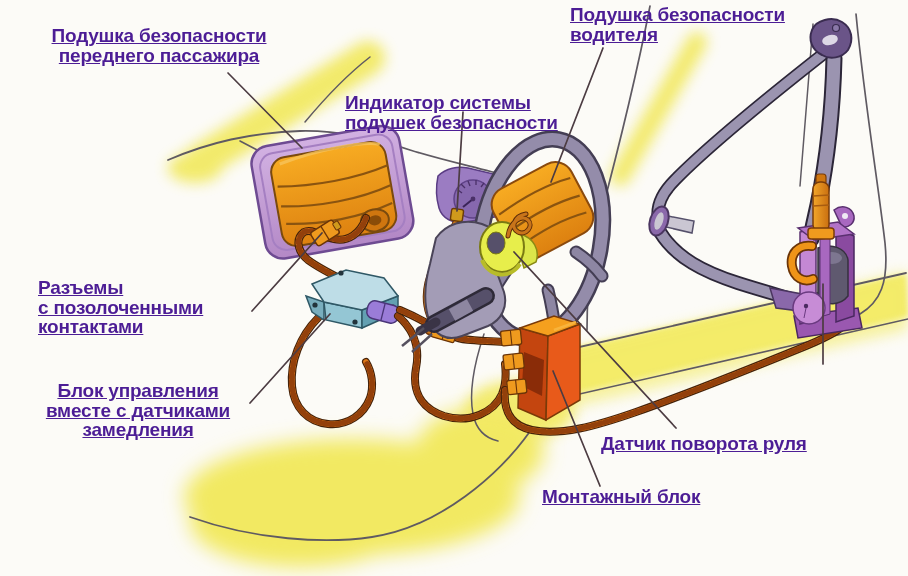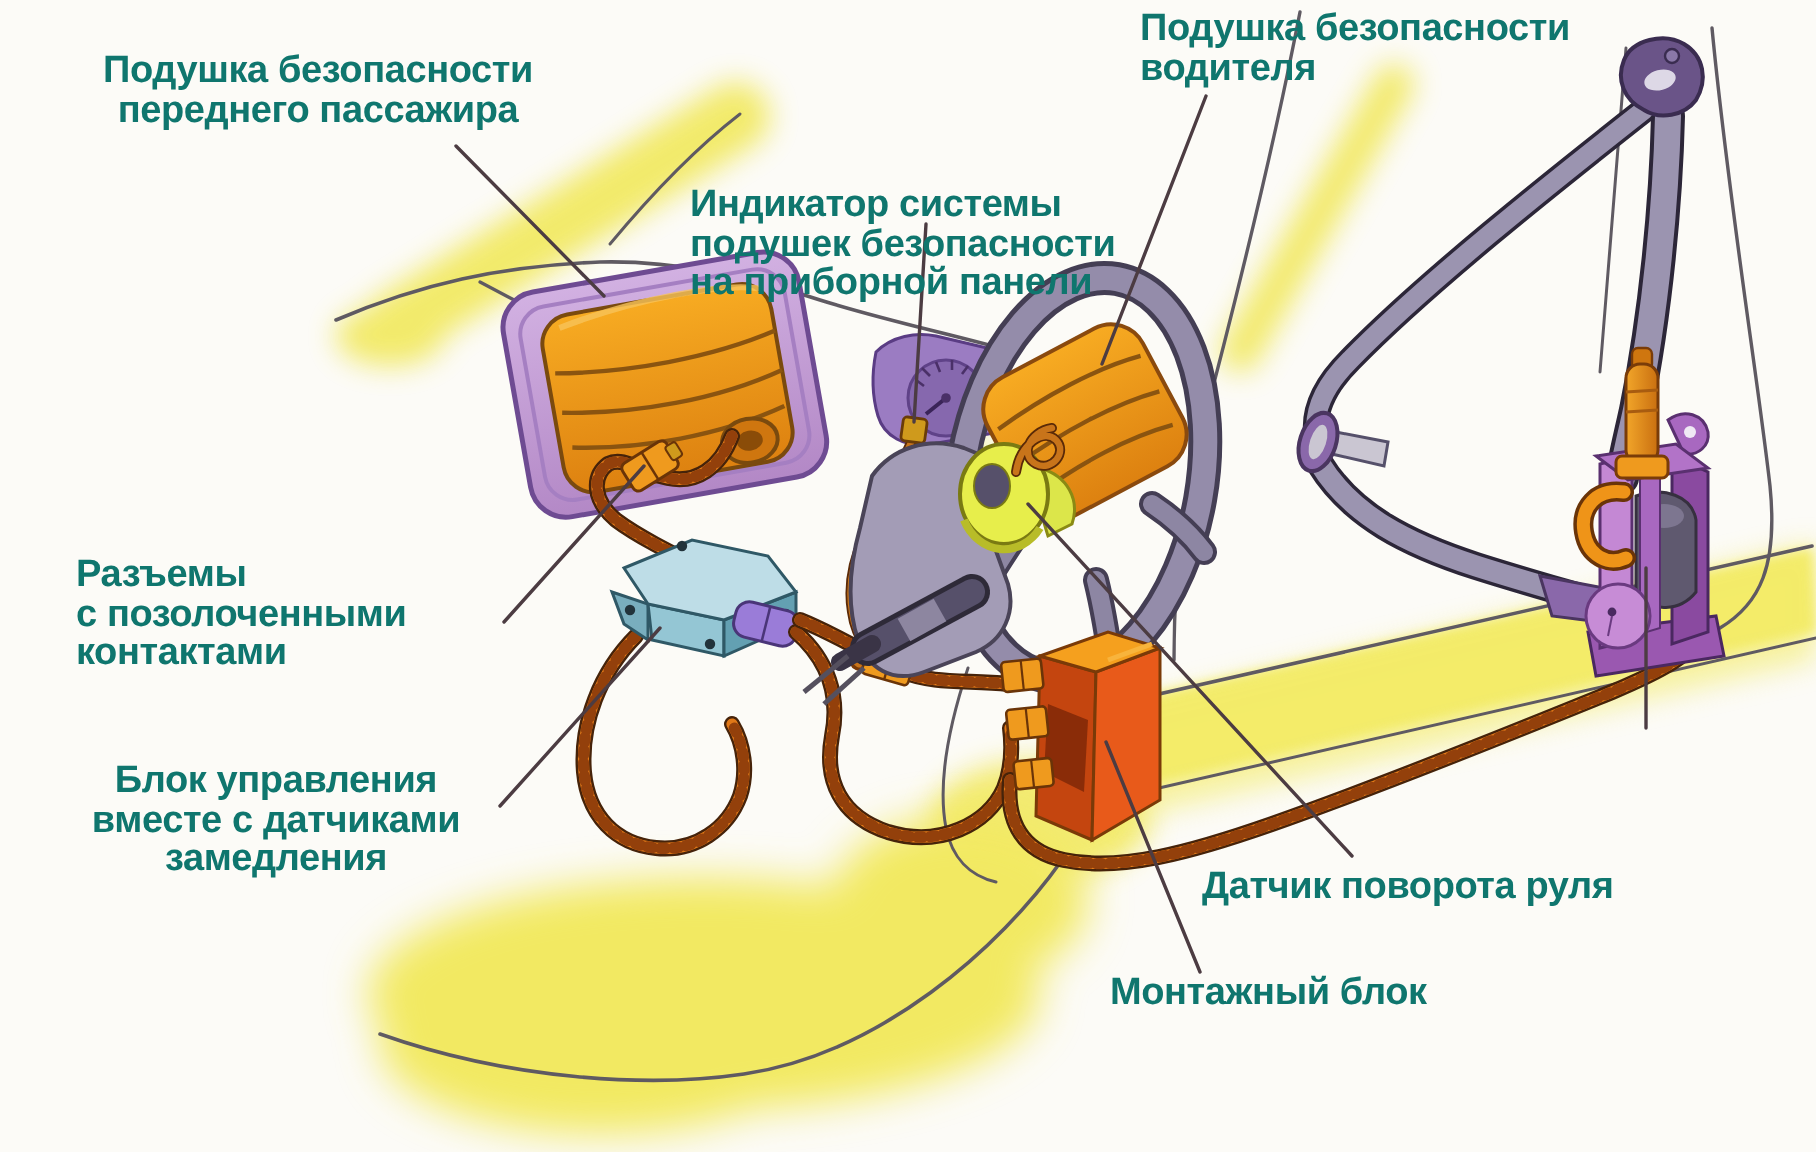--- a/index.html
+++ b/index.html
@@ -1,28 +1,28 @@
 <!DOCTYPE html>
 <html><head>
 <meta charset="utf-8">
 <style>
   html,body{margin:0;padding:0;background:#e8e8e8;}
   #stage{position:relative;width:908px;height:576px;background:#fcfbf7;overflow:hidden;
          font-family:"Liberation Sans",sans-serif;}
   #art{position:absolute;left:0;top:0;width:908px;height:576px;}
-  .label{position:absolute;font-weight:bold;font-size:19px;line-height:19.5px;color:#0f766e;
-         letter-spacing:-0.2px;white-space:nowrap;}
+  .label{position:absolute;font-weight:bold;font-size:19px;line-height:19.5px;color:#4c1d95;
+         letter-spacing:-0.2px;white-space:nowrap;text-decoration:underline;}
   .label span{display:block;}
   #lbl-passenger{left:28px;top:26px;width:262px;text-align:center;}
   #lbl-indicator{left:345px;top:49px;text-align:left;margin-top:44px;}
   #lbl-driver{left:570px;top:5px;text-align:left;}
   #lbl-connectors{left:38px;top:278px;width:202px;text-align:left;}
   #lbl-control{left:36px;top:381px;width:204px;text-align:center;}
   #lbl-sensor{left:601px;top:434px;}
-  #lbl-mounting{left:555px;top:487px;}
+  #lbl-mounting{left:542px;top:487px;}
   #lbl-pretensioner{left:686px;top:366px;width:222px;text-align:center;}
   .wireO{stroke:#46230a;stroke-width:8;fill:none;stroke-linecap:round;}
   .wireF{stroke:#e07818;stroke-width:5.6;fill:none;stroke-linecap:round;}
   .wireR{stroke:#93400b;stroke-width:5.6;fill:none;stroke-linecap:round;stroke-dasharray:2.6 3.8;}
   .wireOt{stroke:#5a2a08;stroke-width:5;fill:none;stroke-linecap:round;}
   .wireFt{stroke:#c8741a;stroke-width:3.2;fill:none;stroke-linecap:round;}
   .bodyline{fill:none;stroke:#5f5a62;stroke-linecap:round;}
   .leader{stroke:#4c3c42;stroke-width:1.7;stroke-linecap:round;}
 </style>
 </head>
@@ -290,21 +290,20 @@
   </g>
 </svg>
 
   <div class="label" id="lbl-passenger">
     <span>Подушка безопасности</span>
     <span>переднего пассажира</span>
   </div>
   <div class="label" id="lbl-indicator">
     <span>Индикатор системы</span>
     <span>подушек безопасности</span>
-    <span>на приборной панели</span>
   </div>
   <div class="label" id="lbl-driver">
     <span>Подушка безопасности</span>
     <span>водителя</span>
   </div>
   <div class="label" id="lbl-connectors">
     <span>Разъемы</span>
     <span>с позолоченными</span>
     <span>контактами</span>
   </div>

